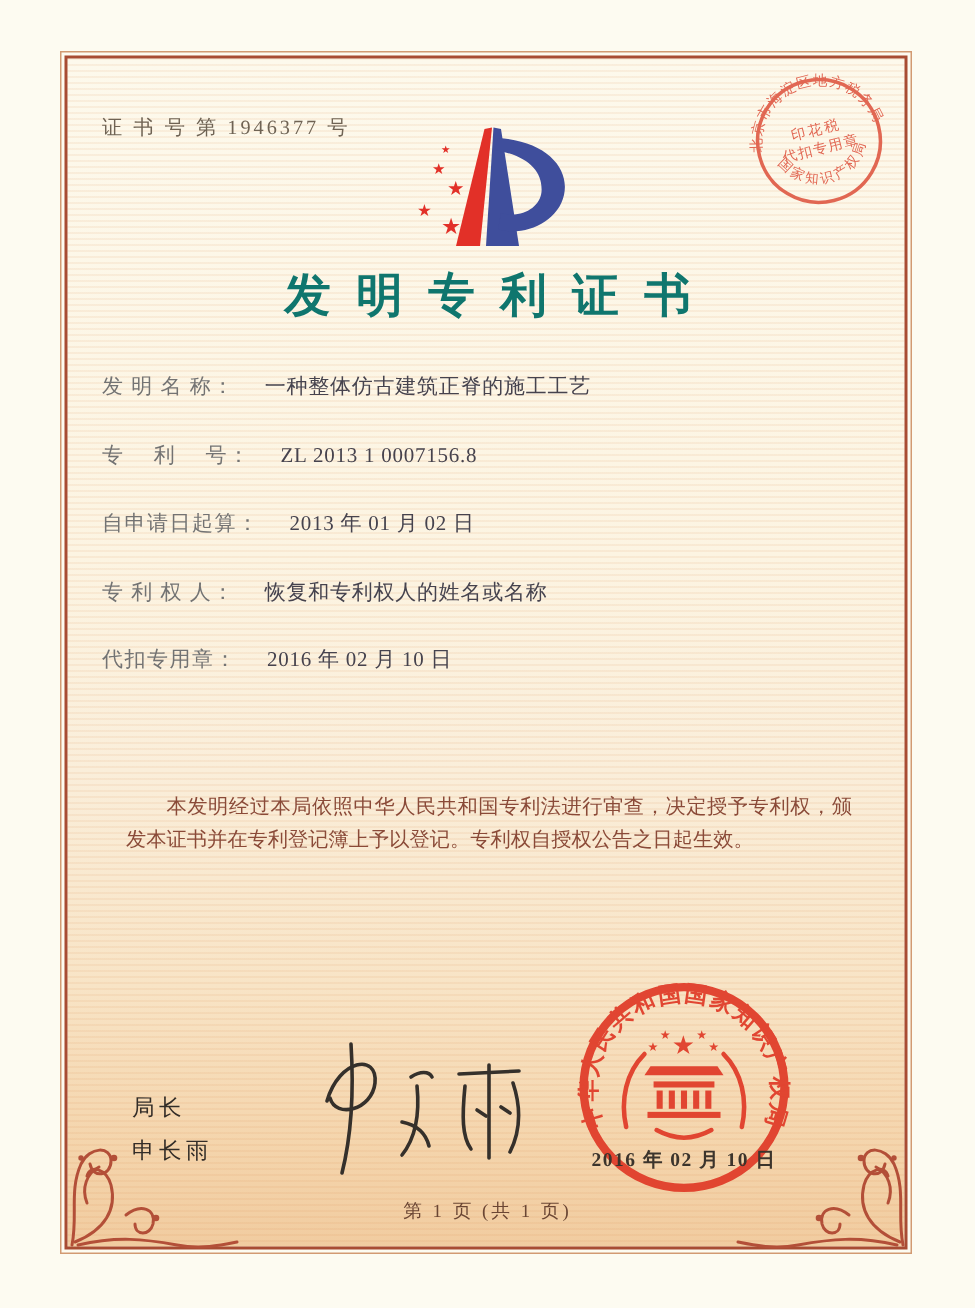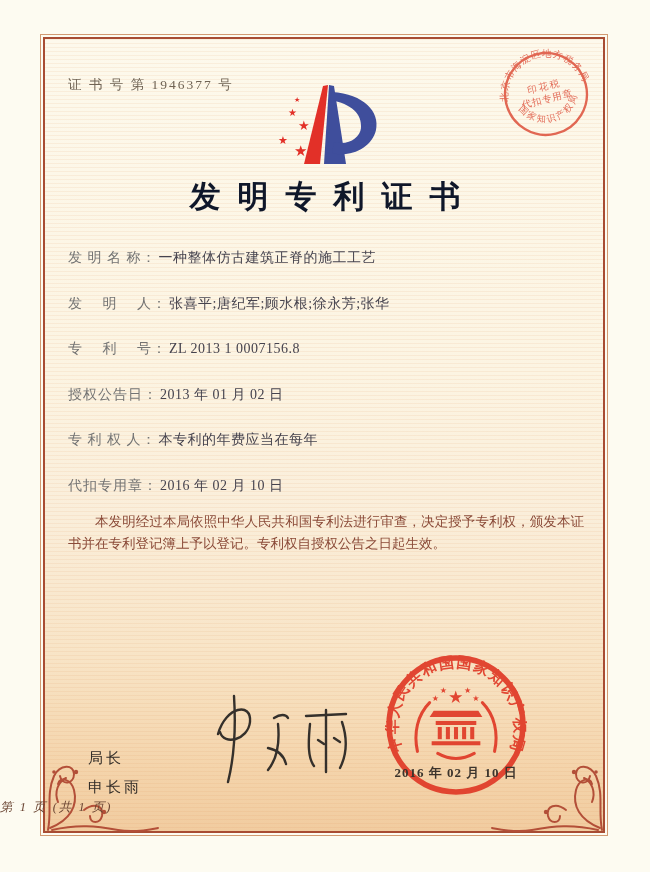--- a/index.html
+++ b/index.html
@@ -23,47 +23,47 @@
     position:absolute; left:68px; top:76px; font-size:13.5px;
     letter-spacing:2px; color:#6f6354; z-index:3;
   }
   .logo { position:absolute; left:268px; top:84px; width:130px; height:82px; z-index:2; }
   .tax-stamp {
     position:absolute; left:496px; top:44px; width:100px; height:100px;
     transform:rotate(-14deg); opacity:.85; z-index:2;
   }
   .title {
     position:absolute; left:0; right:0; top:176px; text-align:center;
-    font-size:31px; font-weight:600; color:#0f172a;
+    font-size:31px; font-weight:600; color:#0f766e;
     letter-spacing:17px; text-indent:17px; z-index:3;
   }
   .fields { position:absolute; left:68px; top:249px; width:490px; z-index:3; }
   .field { height:45.5px; font-size:14px; white-space:nowrap; }
   .field .lbl { color:#737373; letter-spacing:1px; }
-  .field .val { color:#46434e; margin-left:2px; letter-spacing:0.5px; }
+  .field .val { color:#46434e; margin-left:20px; letter-spacing:0.5px; }
   .paragraphs {
     position:absolute; left:68px; top:511px; width:516px;
     font-size:13.5px; line-height:21.5px; color:#8a4a38;
     text-align:justify; z-index:3;
   }
-  .paragraphs p { margin:0; text-indent:2em; }
+  .paragraphs p { margin:16px; text-indent:2em; }
   .officer {
-    position:absolute; left:88px; top:743px; z-index:3;
+    position:absolute; left:88px; top:724px; z-index:3;
     font-size:15px; color:#332d28; letter-spacing:3px; line-height:29px;
     font-family:"Liberation Sans","DejaVu Sans",sans-serif;
   }
   .signature { position:absolute; left:190px; top:688px; width:170px; height:102px; z-index:3; }
   .big-seal { position:absolute; left:385px; top:654px; width:142px; height:142px; z-index:2; opacity:.93; }
   .seal-date {
     position:absolute; left:388px; top:764px; width:136px; text-align:center;
     font-size:13px; font-weight:700; color:#3c342c; letter-spacing:1px; z-index:3;
   }
   .footer {
-    position:absolute; left:0; right:0; top:799px; text-align:left;
-    font-size:12.5px; color:#6b4634; letter-spacing:2px; z-index:3;font-style:italic;
+    position:absolute; left:0; right:0; top:799px; text-align:center;
+    font-size:12.5px; color:#6b4634; letter-spacing:2px; z-index:3;
   }
   .flourish { position:absolute; width:120px; height:110px; z-index:1; }
   .flourish.left  { left:44px;  top:724px; }
   .flourish.right { left:486px; top:724px; transform:scaleX(-1); }
   svg text { font-family:"Liberation Serif","DejaVu Serif",serif; }
 </style>
 </head>
 <body>
 
 <div class="page">
@@ -132,30 +132,27 @@
     <text x="55" y="64" text-anchor="middle" font-size="10.5" fill="#dd4f3a" letter-spacing="1">代扣专用章</text>
   </svg>
 
   <div class="title">发明专利证书</div>
 
   <div class="fields">
     <div class="field">
       <span class="lbl">发 明 名 称：</span><span class="val">一种整体仿古建筑正脊的施工工艺</span>
     </div>
     <div class="field">
-      <span class="lbl">发　 明　 人：</span><span class="val">张喜平;唐纪军;顾水根;徐永芳;张华</span>
-    </div>
-    <div class="field">
       <span class="lbl">专　 利　 号：</span><span class="val">ZL 2013 1 0007156.8</span>
     </div>
     <div class="field">
-      <span class="lbl">授权公告日：</span><span class="val">2013 年 01 月 02 日</span>
-    </div>
-    <div class="field">
-      <span class="lbl">专 利 权 人：</span><span class="val">本专利的年费应当在每年</span>
+      <span class="lbl">自申请日起算：</span><span class="val">2013 年 01 月 02 日</span>
+    </div>
+    <div class="field">
+      <span class="lbl">专 利 权 人：</span><span class="val">恢复和专利权人的姓名或名称</span>
     </div>
     <div class="field">
       <span class="lbl">代扣专用章：</span><span class="val">2016 年 02 月 10 日</span>
     </div>
   </div>
 
   <div class="paragraphs">
     <p>本发明经过本局依照中华人民共和国专利法进行审查，决定授予专利权，颁发本证书并在专利登记簿上予以登记。专利权自授权公告之日起生效。</p>
   </div>
 

